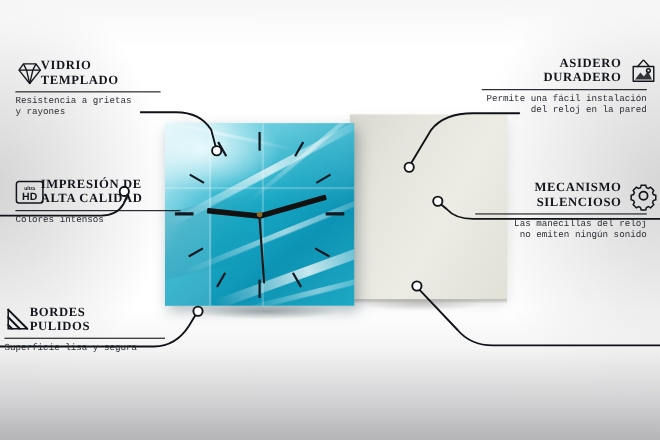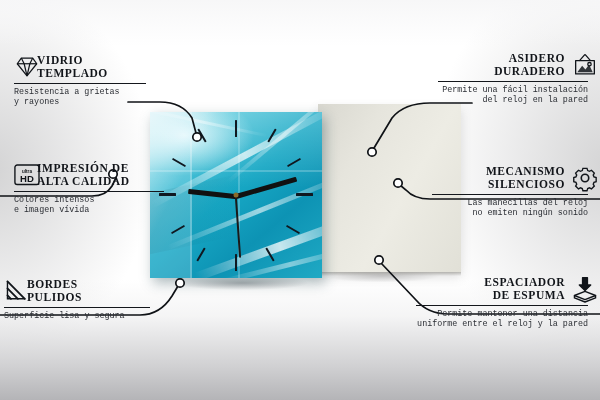--- a/index.html
+++ b/index.html
@@ -219,21 +219,20 @@
           <text x="17" y="24" font-family="Liberation Sans, sans-serif" font-size="12.5" font-weight="bold" text-anchor="middle" fill="#11151a">HD</text>
         </svg>
       </span>
       <span>
         <div class="title">IMPRESIÓN DE</div>
         <div class="title">ALTA CALIDAD</div>
       </span>
     </div>
     <div class="rule"></div>
     <div class="desc">Colores intensos</div>
-    <div class="desc">e imagen vívida</div>
   </div>
 
   <div class="callout left" style="left:4px; top:278px; width:146px;">
     <div class="row">
       <span class="ic">
         <svg width="26" height="26" viewBox="0 0 30 28" stroke="#11151a" stroke-width="2.1" stroke-linecap="round">
           <path d="M4 3 L24 23"></path>
             <path d="M4 11 L16 23"></path>
             <path d="M4 19 L8 23"></path>
           <path d="M4 3 L4 23 L24 23" fill="none" stroke-width="1.6"></path>
@@ -279,32 +278,14 @@
           <path d="M13 3 h6 l1 3.2 2.6 1.1 2.9-1.6 4.2 4.2 -1.6 2.9 1.1 2.6 3.2 1 v6 l-3.2 1 -1.1 2.6 1.6 2.9 -4.2 4.2 -2.9-1.6 -2.6 1.1 -1 3.2 h-6 l-1-3.2 -2.6-1.1 -2.9 1.6 -4.2-4.2 1.6-2.9 -1.1-2.6 -3.2-1 v-6 l3.2-1 1.1-2.6 -1.6-2.9 4.2-4.2 2.9 1.6 2.6-1.1 Z" transform="scale(0.84) translate(3,2)"></path>
           <circle cx="16" cy="16" r="4.6"></circle>
         </svg>
       </span>
     </div>
     <div class="rule"></div>
     <div class="desc">Las manecillas del reloj</div>
     <div class="desc">no emiten ningún sonido</div>
   </div>
 
-  <div class="callout right" style="right:12px; top:276px; width:172px;">
-    <div class="row">
-      <span>
-        <div class="title">ESPACIADOR</div>
-        <div class="title">DE ESPUMA</div>
-      </span>
-      <span class="ic">
-        <svg width="26" height="26" viewBox="0 0 32 32" fill="none" stroke="#11151a" stroke-width="1.7" stroke-linejoin="round">
-          <path d="M13 2 h6 v9 h4 l-7 7 -7-7 h4 Z" fill="#11151a"></path>
-          <path d="M16 19 L29 24 L16 29 L3 24 Z"></path>
-          <path d="M3 24 v3 l13 5 13-5 v-3"></path>
-        </svg>
-      </span>
-    </div>
-    <div class="rule"></div>
-    <div class="desc">Permite mantener una distancia</div>
-    <div class="desc">uniforme entre el reloj y la pared</div>
-  </div>
 
 </div>
 
 </body></html>

